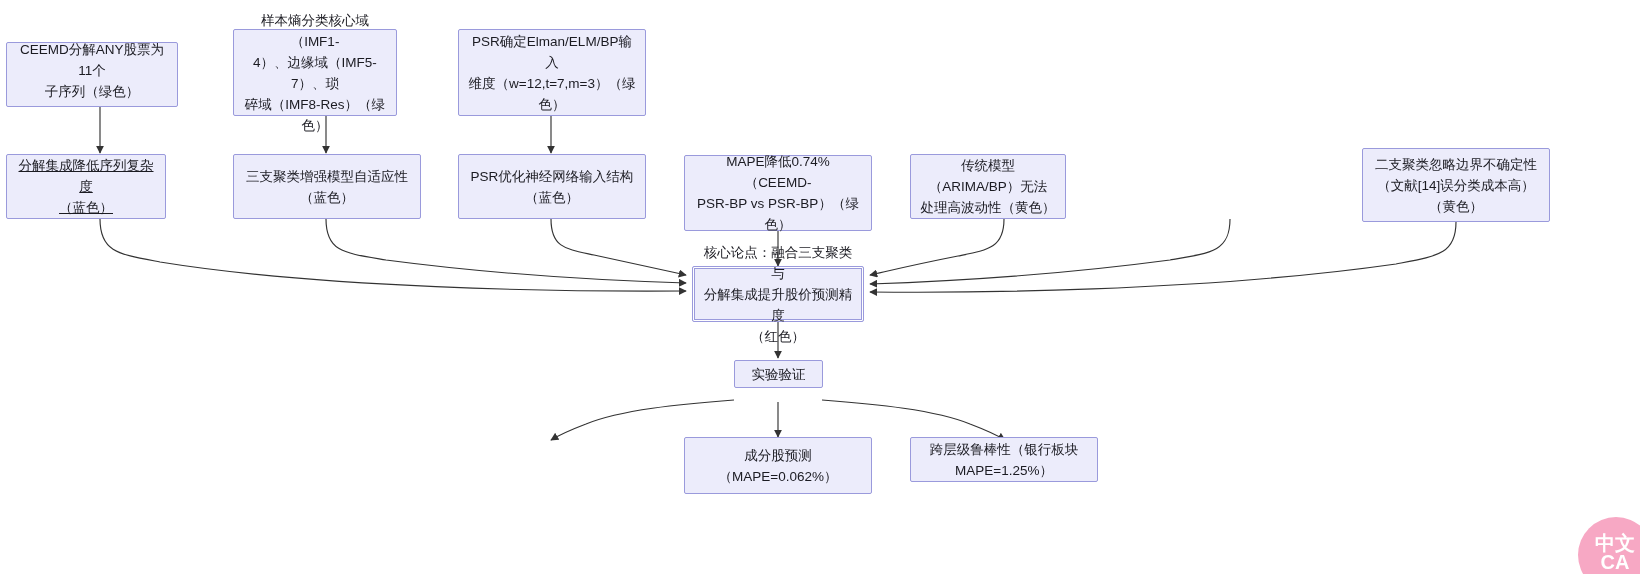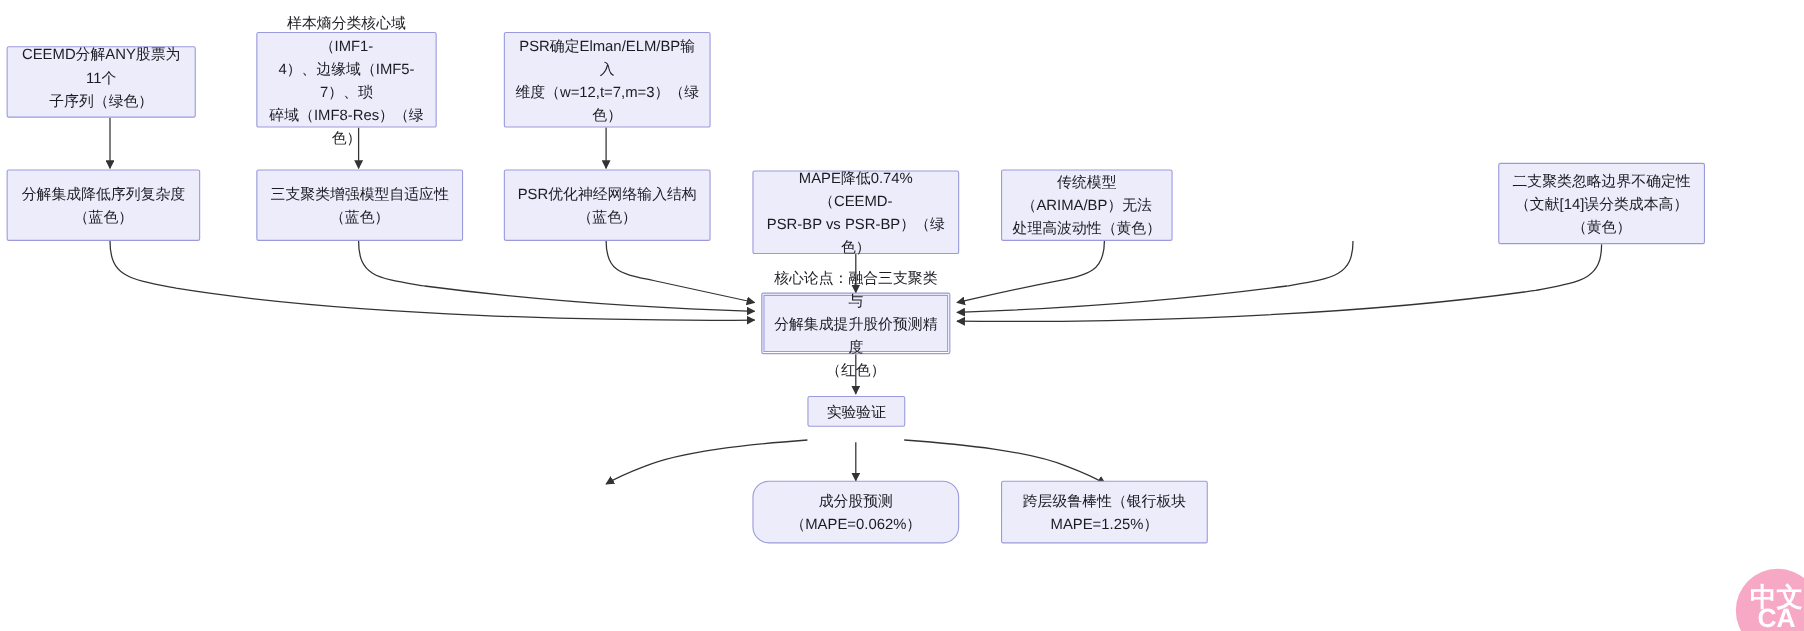--- a/index.html
+++ b/index.html
@@ -58,21 +58,21 @@
     border-radius: 50%;
     background: #F7A8C4;
     z-index: 3;
     display: flex;
     align-items: center;
     justify-content: center;
     overflow: hidden;
   }
   #watermark .wm-text {
     color: #ffffff;
-    font-size: 24px;
+    font-size: 20px;
     line-height: 19px;
     font-weight: 700;
     letter-spacing: 0px;
     text-align: center;
     margin-left: -2px;
     margin-top: -4px;
     white-space: pre-line;
   }
 </style>
 </head>
@@ -120,21 +120,21 @@
 4）、边缘域（IMF5-7）、琐
 碎域（IMF8-Res）（绿色）</span>
   </div>
 
   <div class="node" style="left:458px; top:29px; width:188px; height:87px;">
     <span class="node-text">PSR确定Elman/ELM/BP输入
 维度（w=12,t=7,m=3）（绿
 色）</span>
   </div>
 
-  <div class="node" style="left:6px; top:154px; width:176px; height:65px;">
+  <div class="node" style="left:6px; top:154px; width:160px; height:65px;text-decoration:underline;">
     <span class="node-text">分解集成降低序列复杂度
 （蓝色）</span>
   </div>
 
   <div class="node" style="left:233px; top:154px; width:188px; height:65px;">
     <span class="node-text">三支聚类增强模型自适应性
 （蓝色）</span>
   </div>
 
   <div class="node" style="left:458px; top:154px; width:188px; height:65px;">
@@ -164,26 +164,26 @@
     <span class="node-text">核心论点：融合三支聚类与
 分解集成提升股价预测精度
 （红色）</span>
   </div>
 
   <div class="node" style="left:734px; top:360px; width:89px; height:28px;">
     <span class="node-text">实验验证</span>
   </div>
 
 
-  <div class="node" style="left:684px; top:437px; width:188px; height:57px;border-radius:15px;">
+  <div class="node" style="left:684px; top:437px; width:188px; height:57px;">
     <span class="node-text">成分股预测
 （MAPE=0.062%）</span>
   </div>
 
-  <div class="node" style="left:910px; top:437px; width:188px; height:57px;">
+  <div class="node" style="left:910px; top:437px; width:188px; height:45px;">
     <span class="node-text">跨层级鲁棒性（银行板块
 MAPE=1.25%）</span>
   </div>
 
   <div id="watermark">
     <span class="wm-text">中文
 CA</span>
   </div>
 
 </div>

